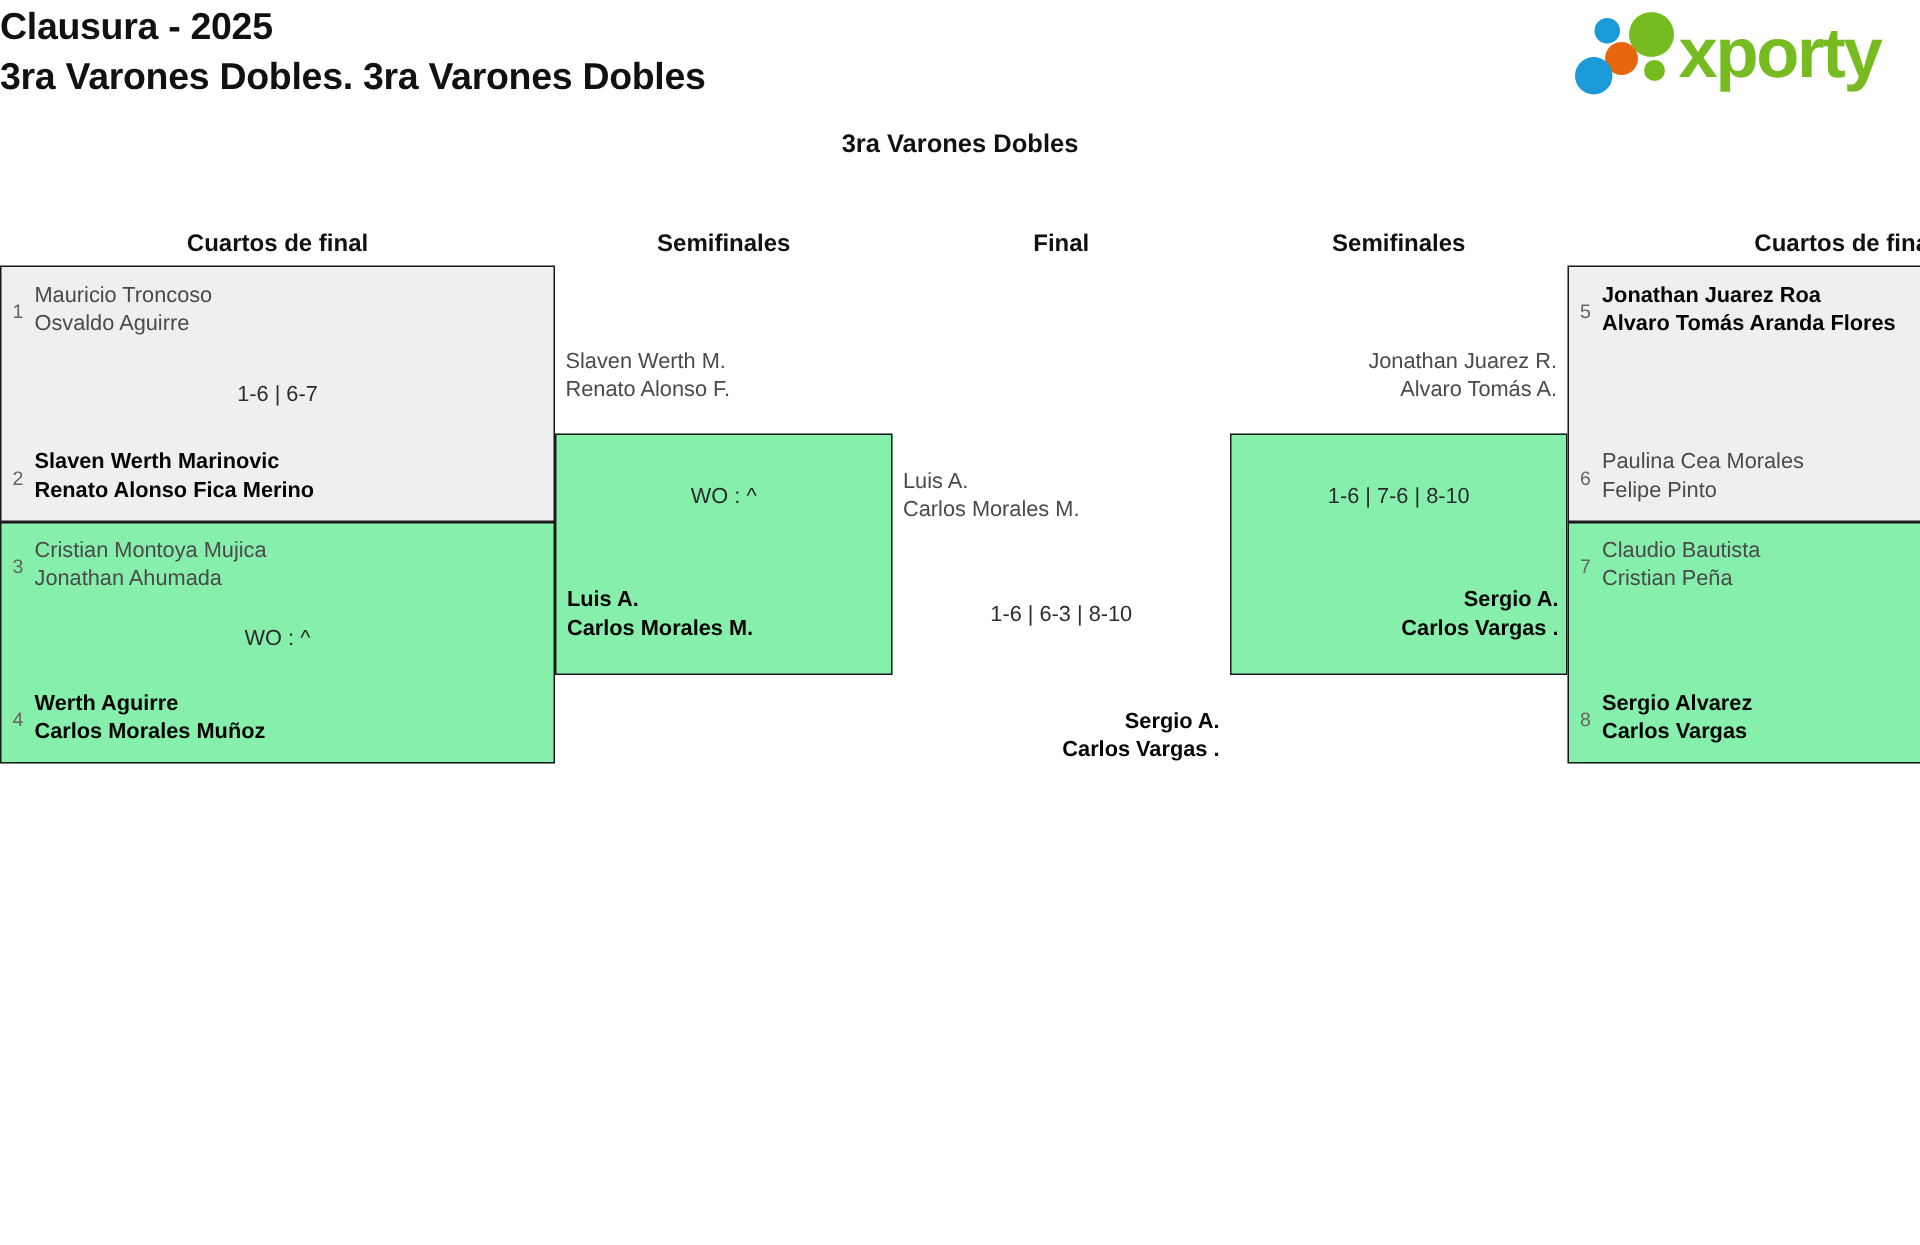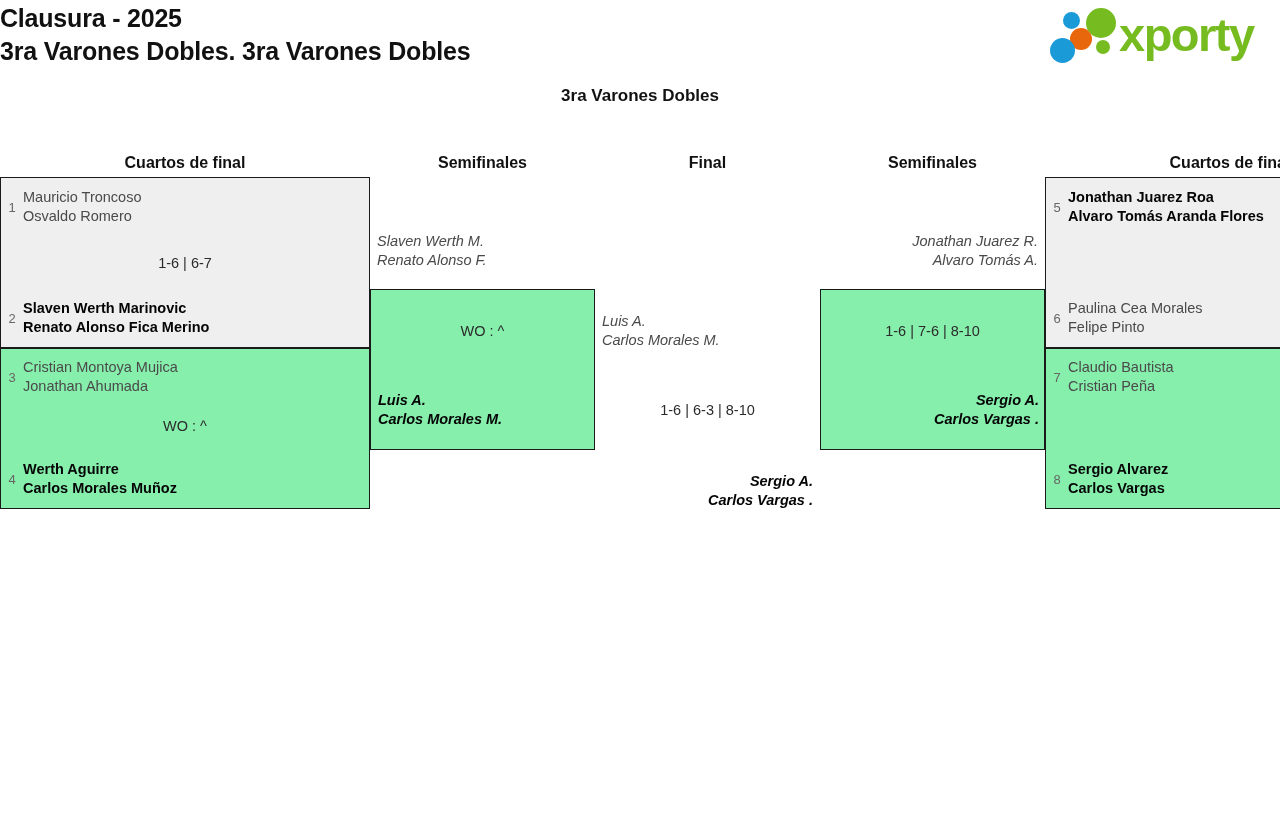--- a/index.html
+++ b/index.html
@@ -70,21 +70,21 @@
   .winner .nm { color: #050505; font-weight: 700; }
 
   .score {
     position: absolute; left: 0; width: 100%;
     font-size: 14.5px; color: #2b2b2b; line-height: 18px;
     text-align: center;
   }
   .score.offset-r { text-align: right; padding-right: 34px; }
 
   .plain-slot { position: absolute; }
-  .plain-slot .nm { font-size: 14.5px; line-height: 19px; font-style: italic; }
+  .plain-slot .nm { font-size: 14.5px; line-height: 19px; }
 </style>
 </head>
 <body>
 
 <div id="root">
 
   <div class="page-header">
     <div class="title-block">
       <div class="title-line">Clausura - 2025</div>
       <div class="title-line">3ra Varones Dobles. 3ra Varones Dobles</div>
@@ -108,21 +108,21 @@
 
     <div class="col" style="left:0px;width:370px;">
       <div class="col-head">Cuartos de final</div>
       <div class="col-body" style="width:370px;">
 
         <div class="match shaded" style="left:0px;top:5px;width:370px;height:171px;">
           <div class="slot top winner-host" style="top:10px;">
             <div class="seed">1</div>
             <div class="names">
               <div class="nm">Mauricio Troncoso</div>
-              <div class="nm">Osvaldo Romero</div>
+              <div class="nm">Osvaldo Aguirre</div>
             </div>
           </div>
           <div class="score" style="top:76px;">1-6 | 6-7</div>
           <div class="slot bot winner" style="bottom:10px;">
             <div class="seed">2</div>
             <div class="names">
               <div class="nm">Slaven Werth Marinovic</div>
               <div class="nm">Renato Alonso Fica Merino</div>
             </div>
           </div>

